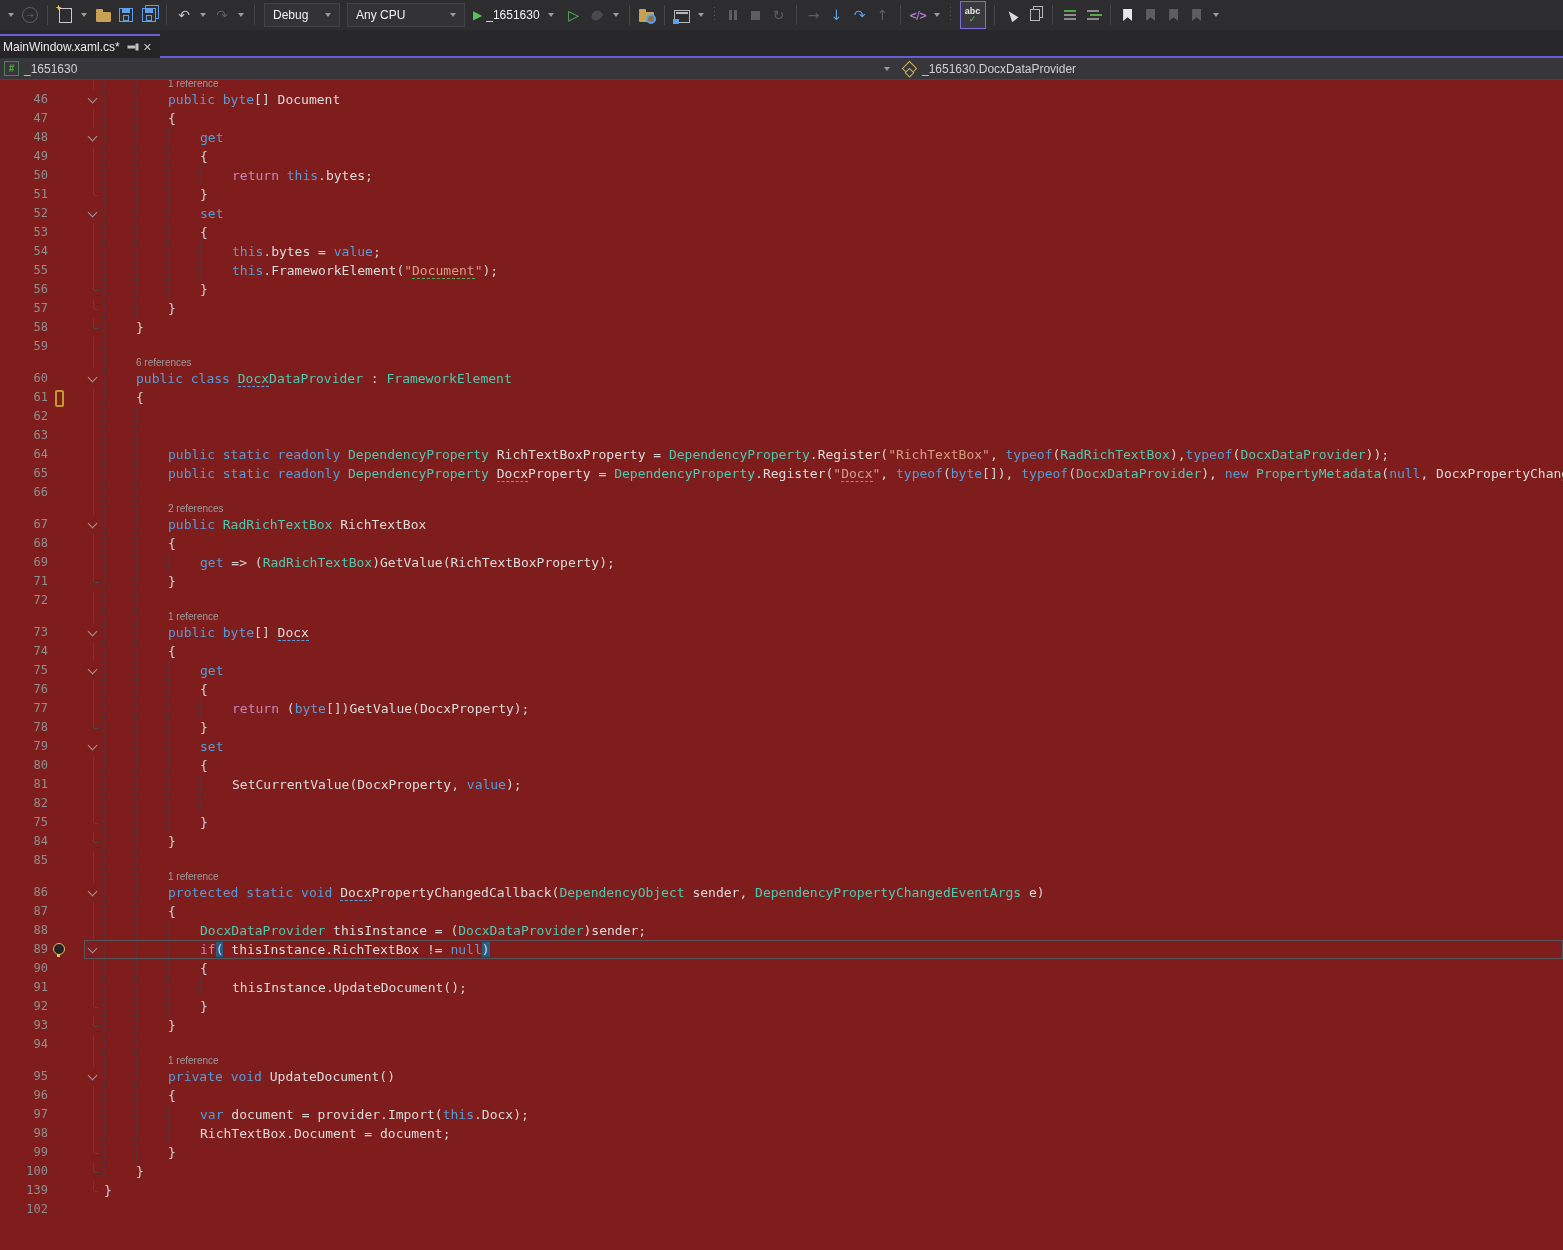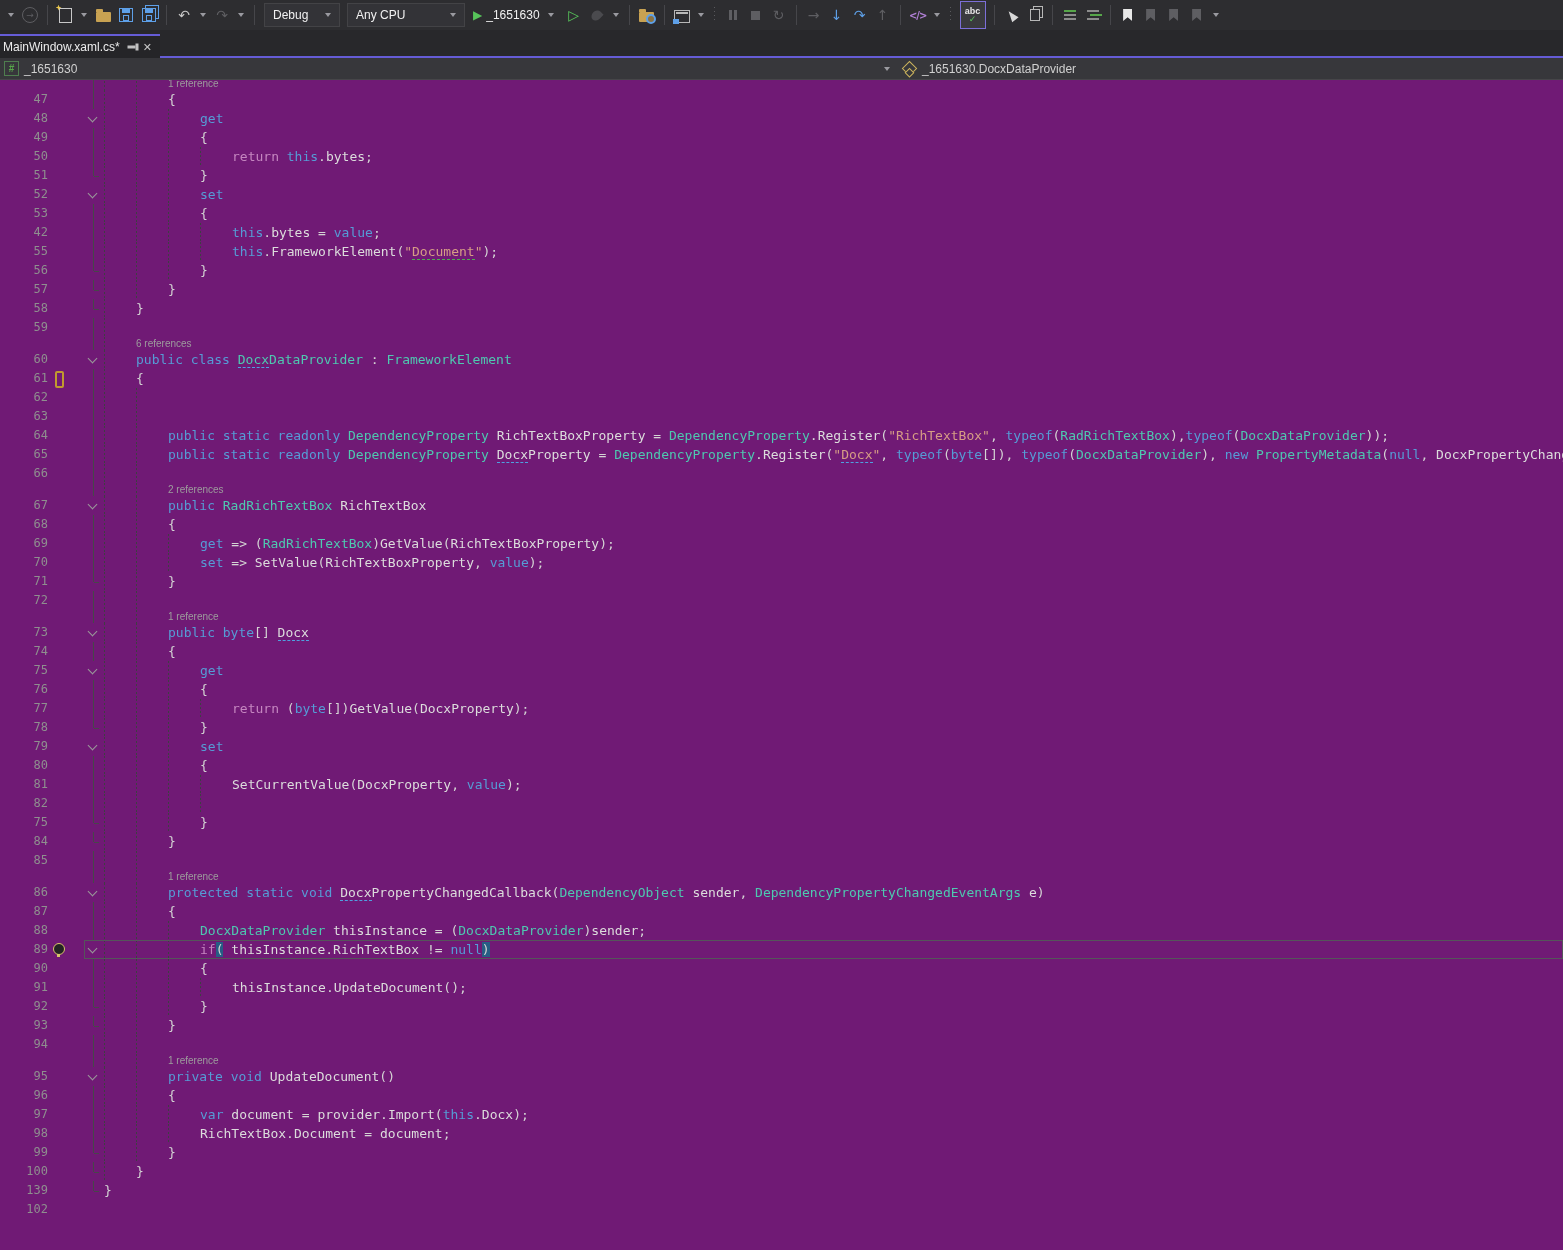--- a/index.html
+++ b/index.html
@@ -58,21 +58,21 @@
   
   .crumb{position:absolute;top:58px;left:0;right:0;height:21px;background:#37373B;border-bottom:1px solid #464649;
     display:flex;align-items:center;font-size:12px;color:#D0D0D0}
   .crumb .cs{width:13px;height:13px;border:1px solid #4F7E4F;color:#57A64A;font-size:10px;font-weight:bold;
     display:flex;align-items:center;justify-content:center;margin:0 5px 0 4px;flex:none}
   .crumb .caret2{position:absolute;left:884px;top:9px;width:0;height:0;border-left:3px solid transparent;border-right:3px solid transparent;border-top:4px solid #9A9AA0}
   .crumb .right{position:absolute;left:902px;top:0;height:21px;display:flex;align-items:center}
   .classicon{width:9px;height:9px;border:1px solid #CBB35C;transform:rotate(45deg);position:relative;margin:0 7px 0 2px}
   .classicon::after{content:"";position:absolute;left:4px;top:4px;width:5px;height:5px;border:1px solid #CBB35C;background:#37373B}
   
-  .editor{position:absolute;top:80px;left:0;right:0;bottom:0;background:#701a75;overflow:hidden}
+  .editor{position:absolute;top:80px;left:0;right:0;bottom:0;background:#7f1d1d;overflow:hidden}
   .rows{margin-top:-3px;position:relative}
   .row{position:relative;height:19px;line-height:19px;font-family:"DejaVu Sans Mono",monospace;font-size:13px}
   .row.lens{height:13px;line-height:13px}
   .ln{position:absolute;left:0;top:0;width:48px;text-align:right;color:#8F8F8F;font-size:12px}
   .codetxt{position:absolute;left:104px;top:0;white-space:pre;color:#DCDCDC}
   .lenstxt{font-family:"Liberation Sans",sans-serif;font-size:10px;color:#9D9D9D}
   .guide{position:absolute;top:0;bottom:0;width:1px;
     background-image:repeating-linear-gradient(to bottom,#3E3E42 0 2px,transparent 2px 4px)}
   .fold{position:absolute;left:86px;top:0;width:14px;height:100%}
   .fold.line::before{content:"";position:absolute;left:7px;top:0;bottom:0;border-left:1px solid #474749}
@@ -218,20 +218,27 @@
   <div class="rows">
       <div class="row lens">
         <span class="guide" style="left: 104px;"></span>
         <span class="guide" style="left: 136px;"></span>
         <span class="fold line"></span>
         <span class="codetxt lenstxt" style="padding-left: 64px;">1 reference</span>
       </div>
       <div class="row">
         <span class="guide" style="left: 104px;"></span>
         <span class="guide" style="left: 136px;"></span>
+        <span class="ln">46</span>
+        <span class="fold chev"></span>
+        <span class="codetxt" style="padding-left: 64px;"><span class="tk-k">public </span><span class="tk-k">byte</span><span class="tk-p">[] </span><span class="tk-i">Document</span></span>
+      </div>
+      <div class="row">
+        <span class="guide" style="left: 104px;"></span>
+        <span class="guide" style="left: 136px;"></span>
         <span class="ln">47</span>
         <span class="fold line"></span>
         <span class="codetxt" style="padding-left: 64px;"><span class="tk-p">{</span></span>
       </div>
       <div class="row">
         <span class="guide" style="left: 104px;"></span>
         <span class="guide" style="left: 136px;"></span>
         <span class="guide" style="left: 168px;"></span>
         <span class="ln">48</span>
         <span class="fold chev"></span>
@@ -276,21 +283,21 @@
         <span class="guide" style="left: 168px;"></span>
         <span class="ln">53</span>
         <span class="fold line"></span>
         <span class="codetxt" style="padding-left: 96px;"><span class="tk-p">{</span></span>
       </div>
       <div class="row">
         <span class="guide" style="left: 104px;"></span>
         <span class="guide" style="left: 136px;"></span>
         <span class="guide" style="left: 168px;"></span>
         <span class="guide" style="left: 200px;"></span>
-        <span class="ln">42</span>
+        <span class="ln">54</span>
         <span class="fold line"></span>
         <span class="codetxt" style="padding-left: 128px;"><span class="tk-k">this</span><span class="tk-p">.</span><span class="tk-i">bytes</span><span class="tk-p"> = </span><span class="tk-k">value</span><span class="tk-p">;</span></span>
       </div>
       <div class="row">
         <span class="guide" style="left: 104px;"></span>
         <span class="guide" style="left: 136px;"></span>
         <span class="guide" style="left: 168px;"></span>
         <span class="guide" style="left: 200px;"></span>
         <span class="ln">55</span>
         <span class="fold line"></span>
@@ -395,28 +402,20 @@
         <span class="fold line"></span>
         <span class="codetxt" style="padding-left: 64px;"><span class="tk-p">{</span></span>
       </div>
       <div class="row">
         <span class="guide" style="left: 104px;"></span>
         <span class="guide" style="left: 136px;"></span>
         <span class="guide" style="left: 168px;"></span>
         <span class="ln">69</span>
         <span class="fold line"></span>
         <span class="codetxt" style="padding-left: 96px;"><span class="tk-k">get</span><span class="tk-p"> =&gt; (</span><span class="tk-t">RadRichTextBox</span><span class="tk-p">)</span><span class="tk-i">GetValue</span><span class="tk-p">(</span><span class="tk-i">RichTextBoxProperty</span><span class="tk-p">);</span></span>
-      </div>
-      <div class="row">
-        <span class="guide" style="left: 104px;"></span>
-        <span class="guide" style="left: 136px;"></span>
-        <span class="guide" style="left: 168px;"></span>
-        <span class="ln">70</span>
-        <span class="fold line"></span>
-        <span class="codetxt" style="padding-left: 96px;"><span class="tk-k">set</span><span class="tk-p"> =&gt; </span><span class="tk-i">SetValue</span><span class="tk-p">(</span><span class="tk-i">RichTextBoxProperty</span><span class="tk-p">, </span><span class="tk-k">value</span><span class="tk-p">);</span></span>
       </div>
       <div class="row">
         <span class="guide" style="left: 104px;"></span>
         <span class="guide" style="left: 136px;"></span>
         <span class="ln">71</span>
         <span class="fold corner"></span>
         <span class="codetxt" style="padding-left: 64px;"><span class="tk-p">}</span></span>
       </div>
       <div class="row">
         <span class="guide" style="left: 104px;"></span>

